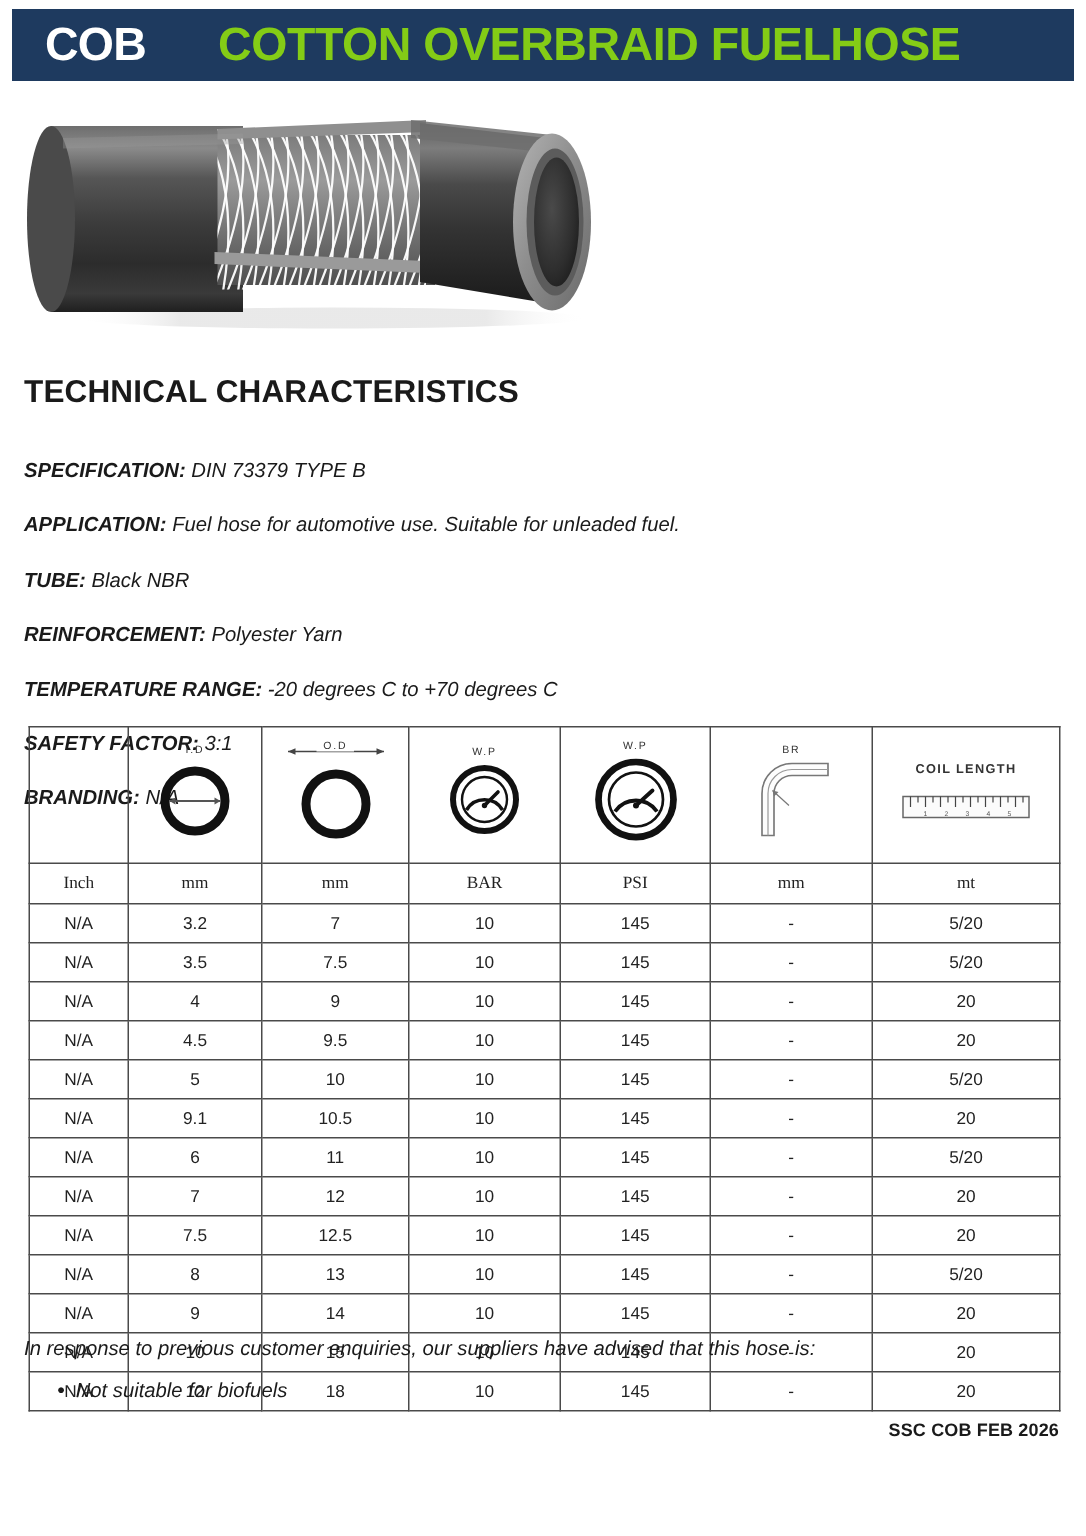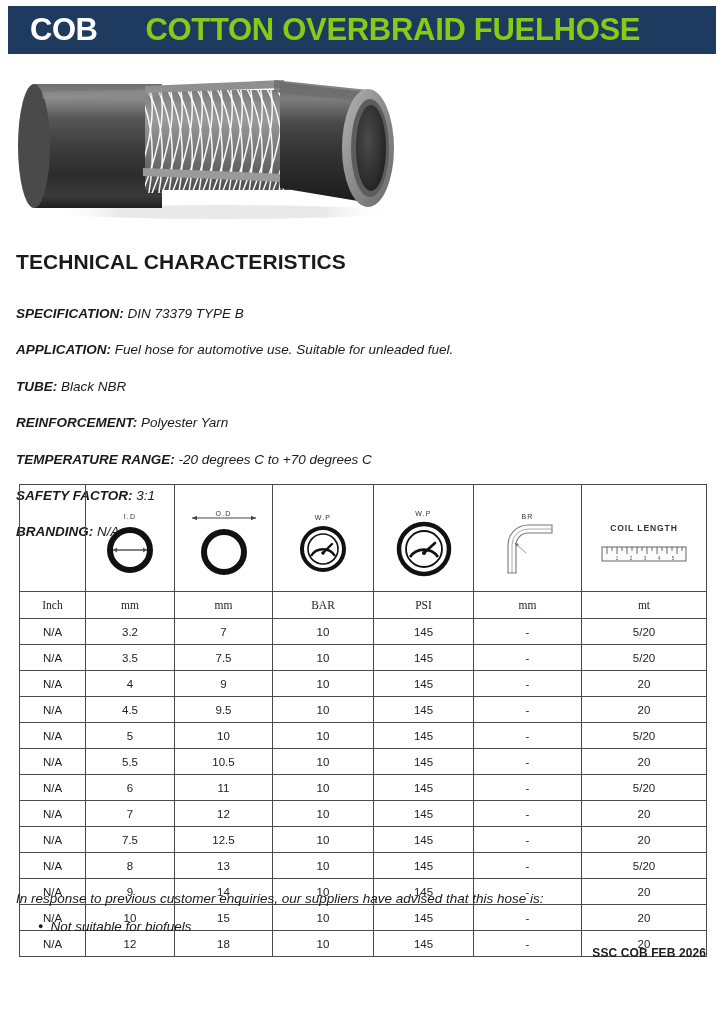--- a/index.html
+++ b/index.html
@@ -98,21 +98,21 @@
     border: 1px solid #4a4a4a;
     text-align: center;
     vertical-align: middle;
     font-size: 11.5px;
     font-weight: normal;
     padding: 0;
     color: #222;
   }
   .icon-row td {
     height: 84px;
-    padding: 18px 0 4px 0;
+    padding: 2px 0 4px 0;
   }
   .icon-cell-inner {
     display: flex;
     flex-direction: column;
     align-items: center;
     justify-content: center;
     height: 100%;
   }
   .icon-caption {
     font-size: 7px;
@@ -504,21 +504,21 @@
       <td>N/A</td>
       <td>5</td>
       <td>10</td>
       <td>10</td>
       <td>145</td>
       <td>-</td>
       <td>5/20</td>
     </tr>
     <tr class="data-row">
       <td>N/A</td>
-      <td>5.5</td>
+      <td>9.1</td>
       <td>10.5</td>
       <td>10</td>
       <td>145</td>
       <td>-</td>
       <td>20</td>
     </tr>
     <tr class="data-row">
       <td>N/A</td>
       <td>6</td>
       <td>11</td>

